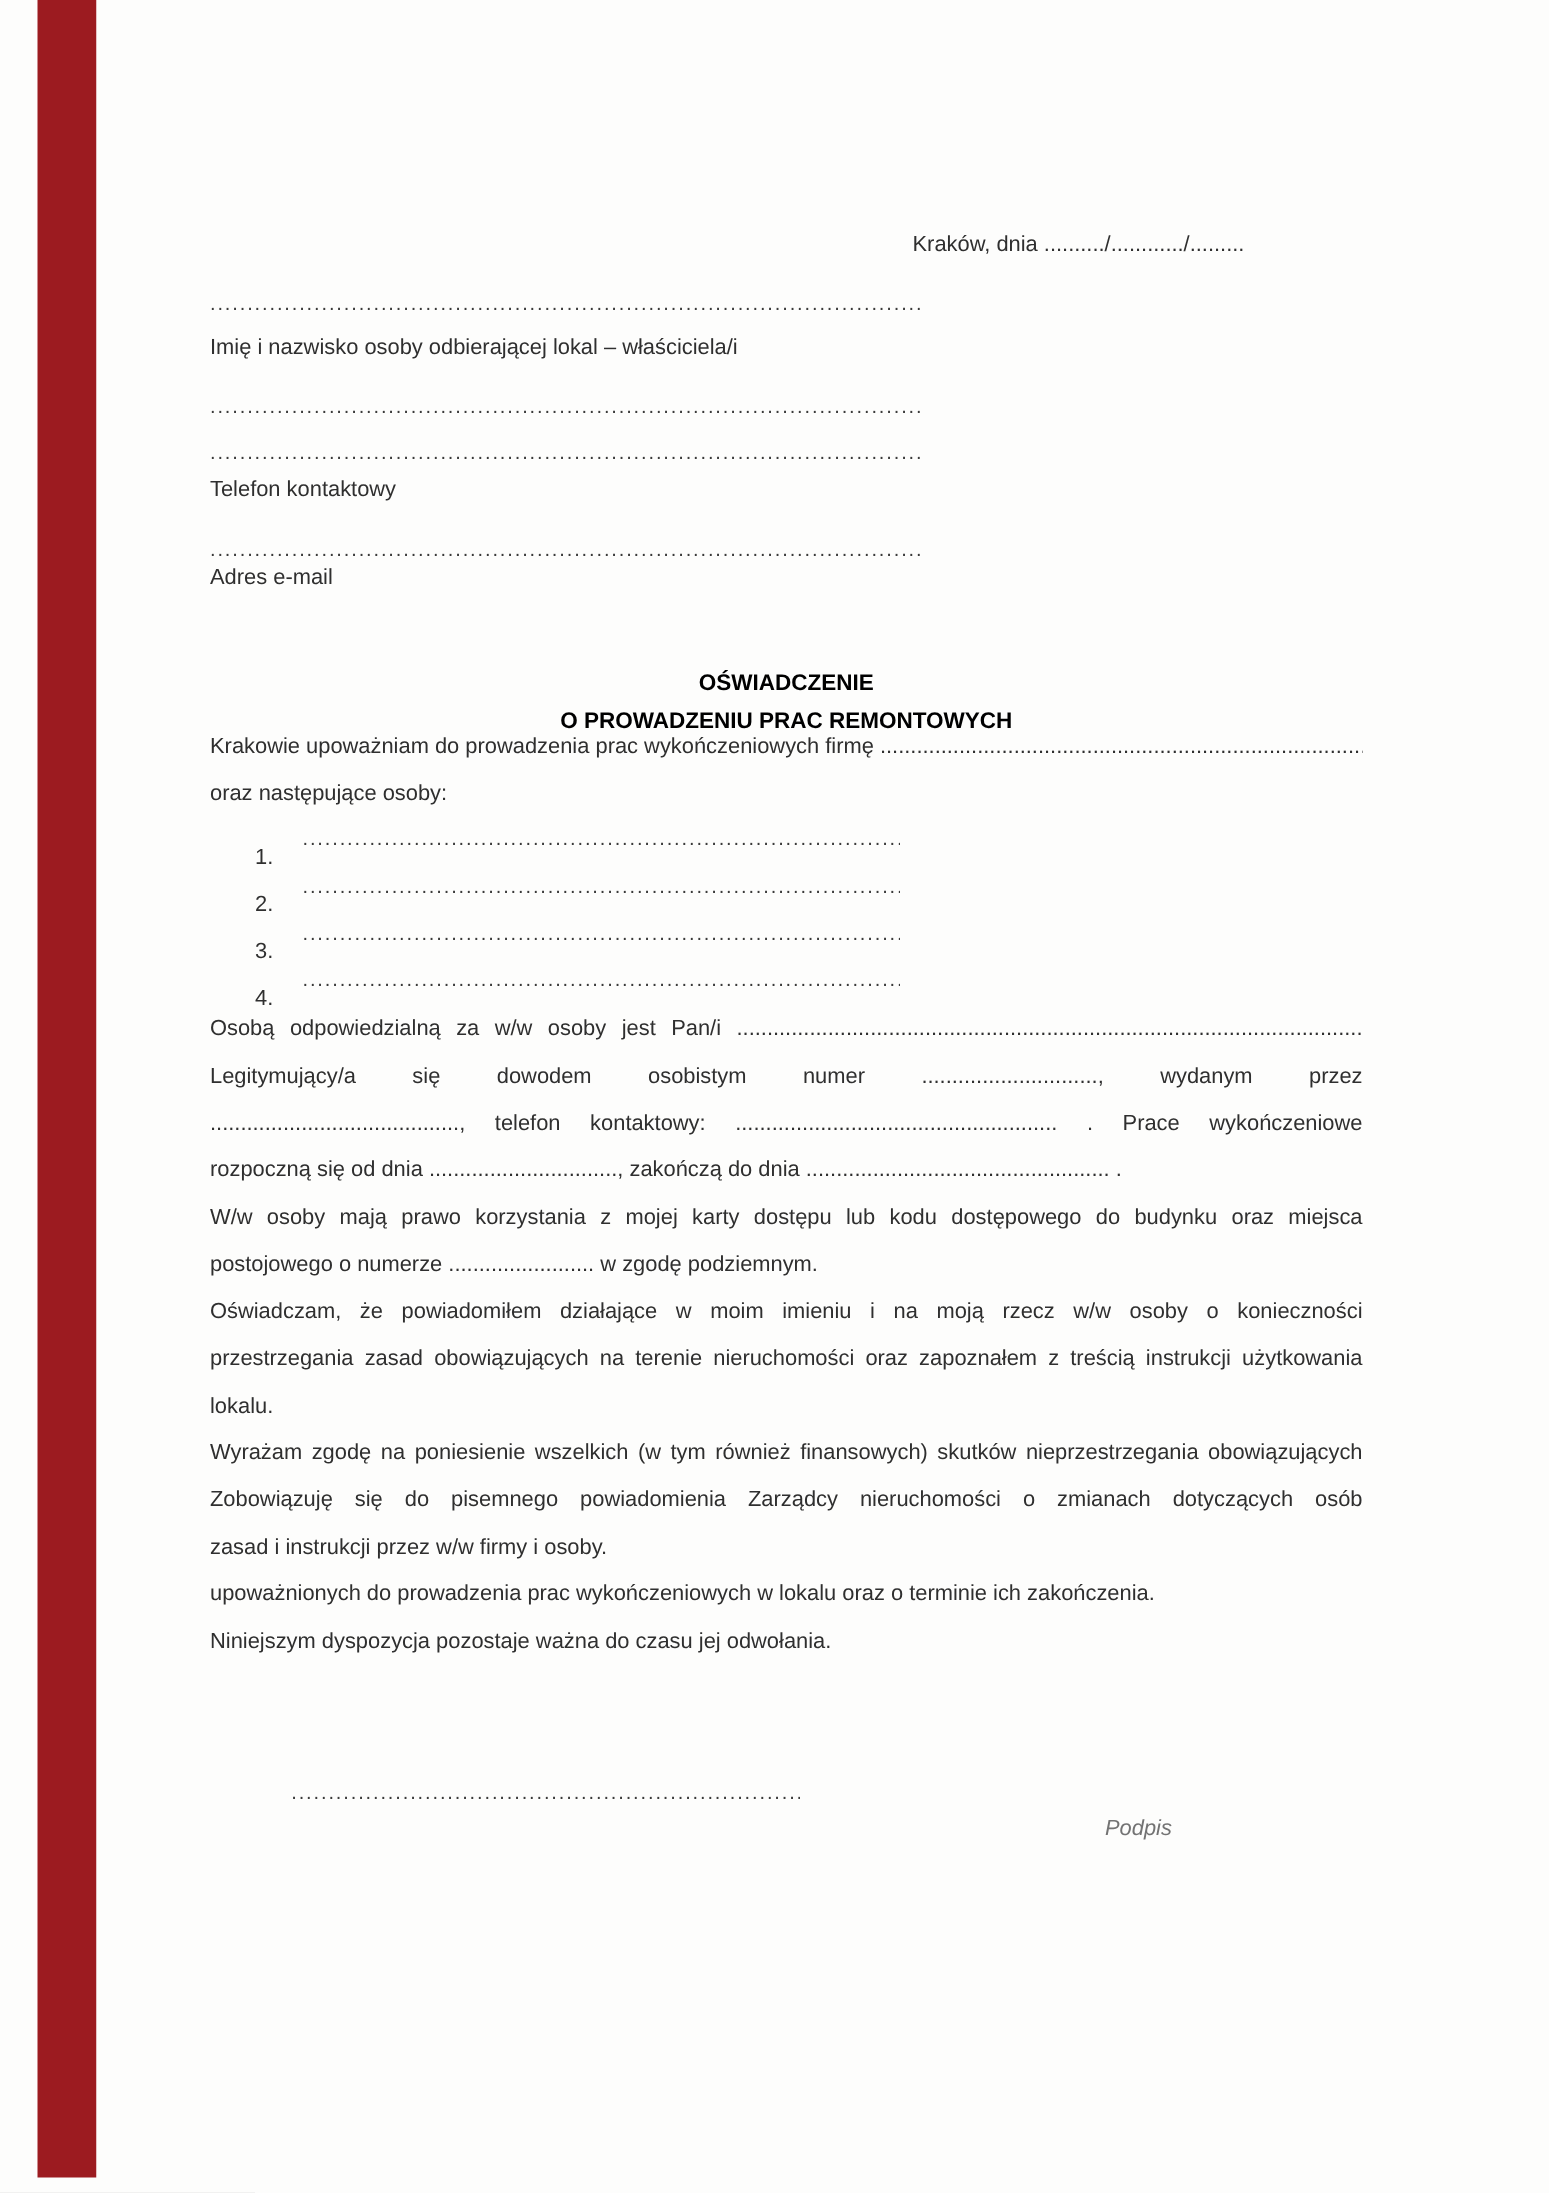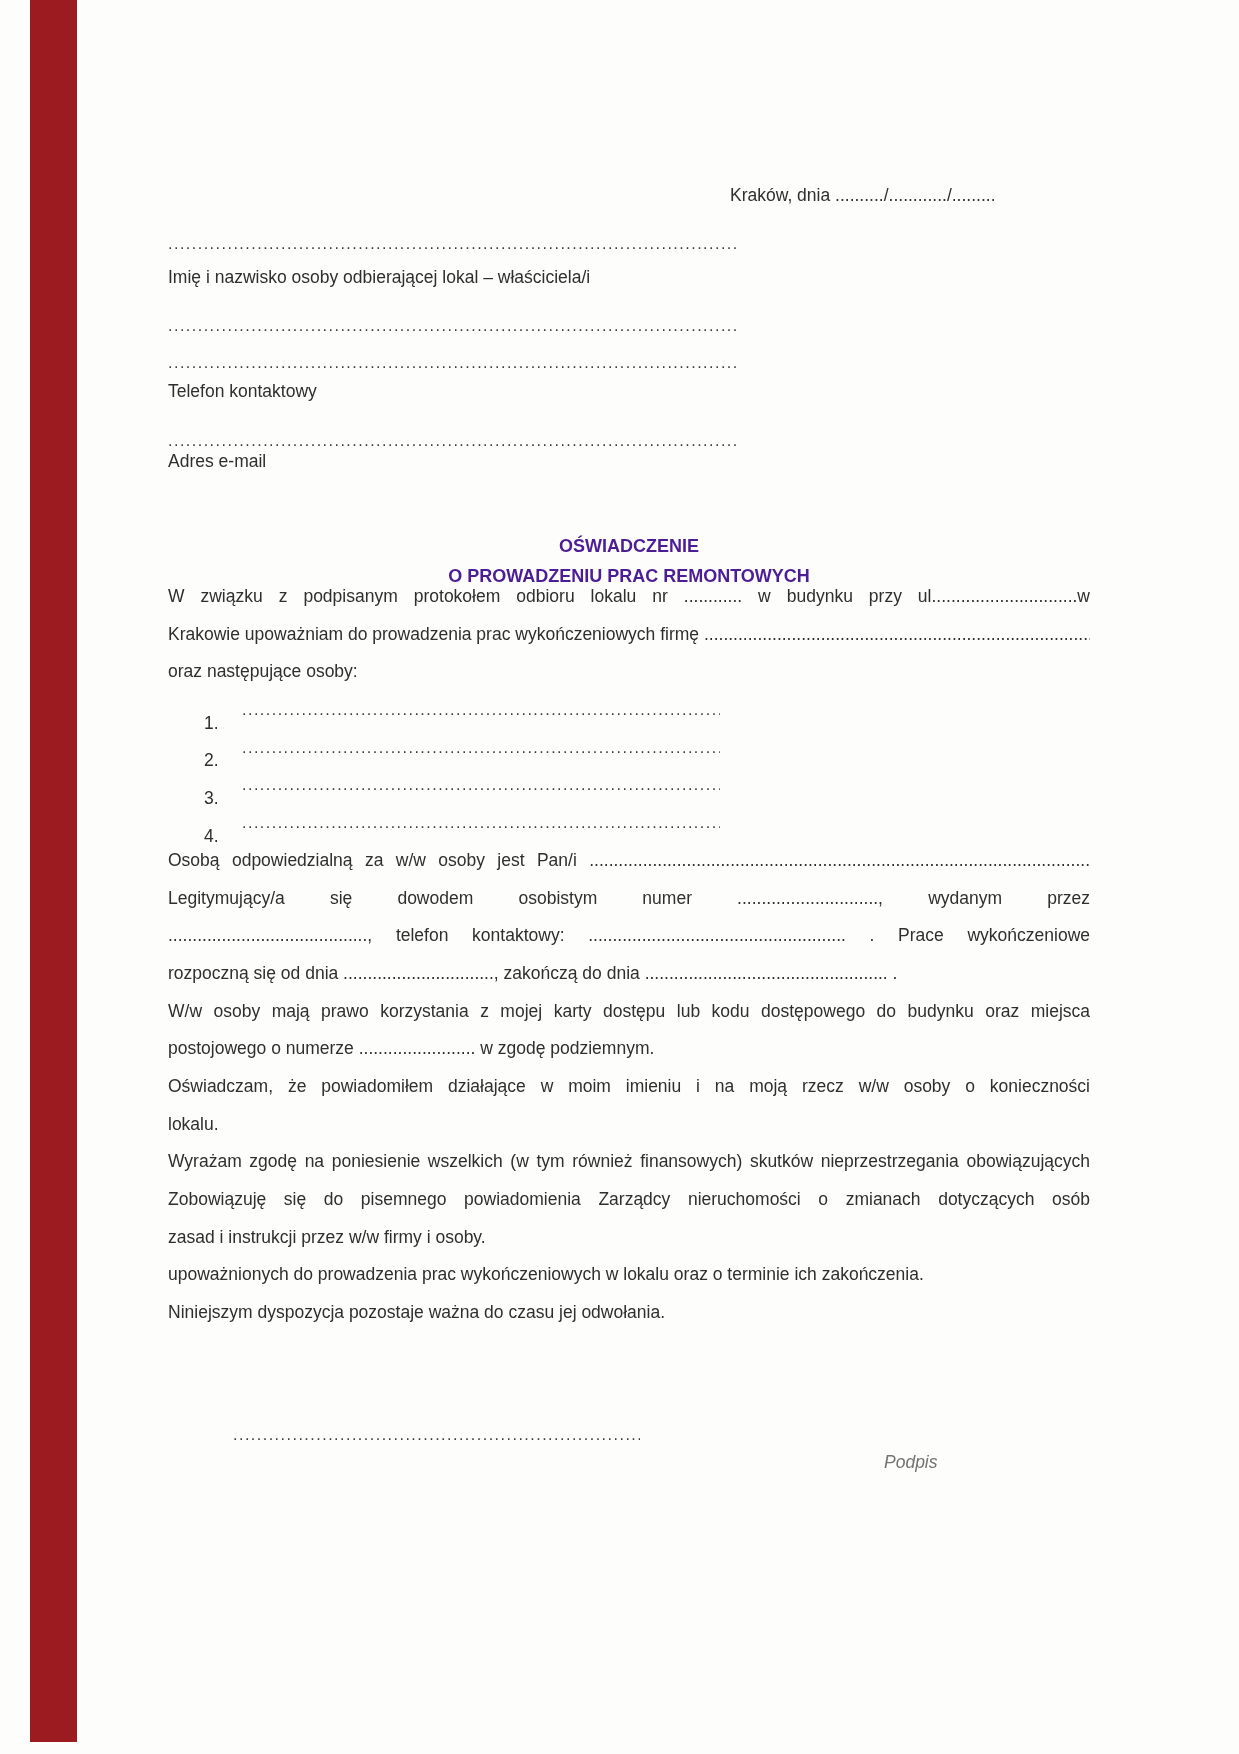--- a/index.html
+++ b/index.html
@@ -20,21 +20,21 @@
   .abs { position:absolute; }
   .txt { font-size:17.5px; line-height:22px; white-space:nowrap; }
   .dotline {
     overflow:hidden; white-space:nowrap;
     font-size:16px; letter-spacing:1.5px;
     color:#3a3a3a; height:21px; line-height:21px;
   }
   .title-block {
     left:168px; top:531px; width:922px;
     text-align:center; font-weight:bold;
-    font-size:18px; line-height:30px; color:#4c1d95;
+    font-size:18px; line-height:30px; color:#000000;
   }
   .flow {
     left:168px; top:578px; width:922px;
     font-size:17.5px; line-height:37.7px;
   }
   .flow .line { height:37.7px; }
   .jl { text-align:justify; text-align-last:justify; }
   .clip { overflow:hidden; white-space:nowrap; }
   .list-line { padding-left:36px; }
   .list-num { display:inline-block; width:38px; vertical-align:baseline; }
@@ -68,21 +68,20 @@
 
   <div class="abs txt" style="left:168px; top:450px;">Adres e-mail</div>
 
   <div class="abs title-block">
     <div>OŚWIADCZENIE</div>
     <div>O PROWADZENIU PRAC REMONTOWYCH</div>
   </div>
 
   <div class="abs flow">
 
-    <div class="line jl">W związku z podpisanym protokołem odbioru lokalu nr ............ w budynku przy ul..............................w</div>
     <div class="line clip">Krakowie upoważniam do prowadzenia prac wykończeniowych firmę ..........................................................................................</div>
     <div class="line">oraz następujące osoby:</div>
 
     <div class="line list-line">
       <span class="list-num">1.</span><span class="list-dots">........................................................................................................................................................................................................................</span>
     </div>
     <div class="line list-line">
       <span class="list-num">2.</span><span class="list-dots">........................................................................................................................................................................................................................</span>
     </div>
     <div class="line list-line">
@@ -92,20 +91,21 @@
       <span class="list-num">4.</span><span class="list-dots">........................................................................................................................................................................................................................</span>
     </div>
 
     <div class="line jl">Osobą odpowiedzialną za w/w osoby jest Pan/i .......................................................................................................</div>
     <div class="line jl">Legitymujący/a się dowodem osobistym numer ............................., wydanym przez</div>
     <div class="line jl">........................................., telefon kontaktowy: ..................................................... . Prace wykończeniowe</div>
     <div class="line">rozpoczną się od dnia ..............................., zakończą do dnia .................................................. .</div>
     <div class="line jl">W/w osoby mają prawo korzystania z mojej karty dostępu lub kodu dostępowego do budynku oraz miejsca</div>
     <div class="line">postojowego o numerze ........................ w zgodę podziemnym.</div>
     <div class="line jl">Oświadczam, że powiadomiłem działające w moim imieniu i na moją rzecz w/w osoby o konieczności</div>
+    <div class="line jl">przestrzegania zasad obowiązujących na terenie nieruchomości oraz zapoznałem z treścią instrukcji użytkowania</div>
     <div class="line">lokalu.</div>
     <div class="line jl">Wyrażam zgodę na poniesienie wszelkich (w tym również finansowych) skutków nieprzestrzegania obowiązujących</div>
     <div class="line jl">Zobowiązuję się do pisemnego powiadomienia Zarządcy nieruchomości o zmianach dotyczących osób</div>
     <div class="line">zasad i instrukcji przez w/w firmy i osoby.</div>
     <div class="line">upoważnionych do prowadzenia prac wykończeniowych w lokalu oraz o terminie ich zakończenia.</div>
     <div class="line">Niniejszym dyspozycja pozostaje ważna do czasu jej odwołania.</div>
   </div>
 
   <div class="abs dotline" style="left:233px; top:1424px; width:407px;">........................................................................................................................................................................................................................</div>
 

